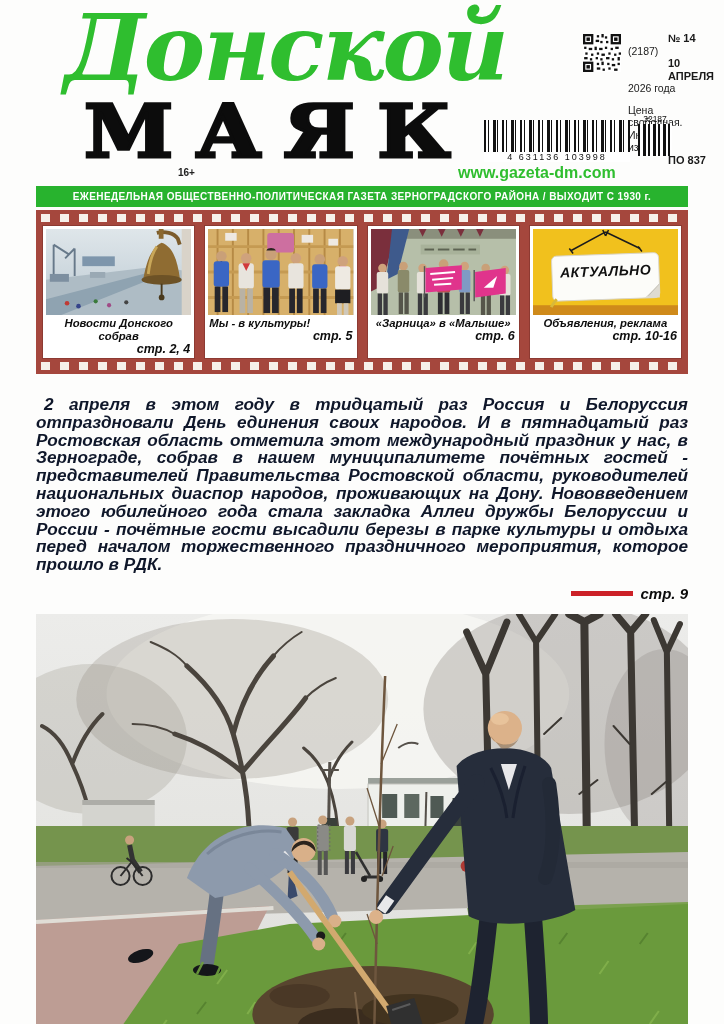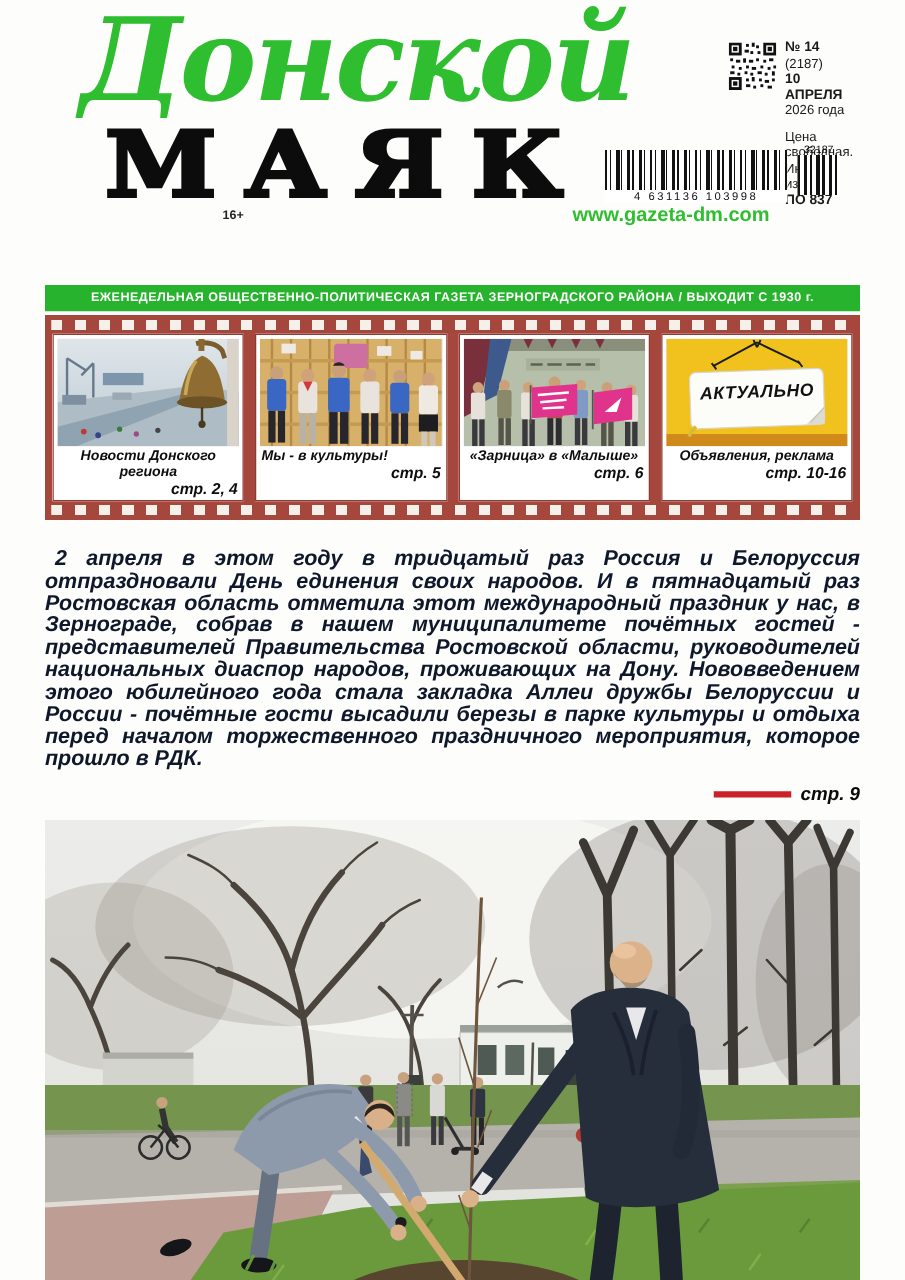--- a/index.html
+++ b/index.html
@@ -1,31 +1,31 @@
 <!DOCTYPE html>
 <html><head>
 <meta charset="utf-8">
 <style>
   html,body{margin:0;padding:0;background:#888;}
   .page{position:relative;width:724px;height:1024px;background:#fdfdfc;margin:0 auto;overflow:hidden;
         font-family:"Liberation Sans",sans-serif;color:#111;}
   .content{position:absolute;left:36px;top:0;width:652px;}
 
   
-  .header{position:relative;height:228px;}
+  .header{position:relative;height:186px;}
   .title-script{position:absolute;left:28px;top:2px;font-family:"DejaVu Serif",serif;
      font-style:italic;font-weight:bold;font-size:92px;line-height:1;color:#2fbe2f;letter-spacing:-2px;}
   .title-caps{position:absolute;left:48px;top:96px;font-family:"DejaVu Serif",serif;font-weight:bold;
      font-size:72px;line-height:1;color:#0c0c0c;letter-spacing:20px;-webkit-text-stroke:3px #0c0c0c;
      transform:scaleX(1.12);transform-origin:left;}
   .age{position:absolute;left:142px;top:167px;font-size:10px;font-weight:bold;color:#222;}
   .site{position:absolute;left:422px;top:164px;font-size:16px;font-weight:bold;color:#2fbe2f;}
   .qr{position:absolute;left:547px;top:34px;width:38px;height:38px;}
   .issue{position:absolute;left:592px;top:32px;font-size:10.5px;line-height:12.5px;color:#1a1a1a;}
-  .issue .b{font-weight:bold;font-size:11px;}
+  .issue .b{font-weight:bold;font-size:11px;margin-left:40px;}
   .issue .gap{height:9px;}
   .barcode{position:absolute;left:448px;top:112px;width:200px;height:56px;}
   .bars{position:absolute;left:0;top:8px;width:146px;height:36px;
      background:repeating-linear-gradient(90deg,#121212 0 2px,#fff 2px 4px,#121212 4px 5px,#fff 5px 9px,
      #121212 9px 12px,#fff 12px 13px,#121212 13px 14px,#fff 14px 18px);}
   .bars2{position:absolute;left:154px;top:12px;width:34px;height:32px;
      background:repeating-linear-gradient(90deg,#121212 0 2px,#fff 2px 5px,#121212 5px 8px,#fff 8px 10px);}
   .ean{position:absolute;left:0;top:40px;width:146px;text-align:center;font-size:9px;letter-spacing:2px;color:#111;background:#fff;}
   .addon{position:absolute;left:154px;top:2px;width:34px;text-align:center;font-size:8.5px;color:#111;}
 
@@ -187,21 +187,21 @@
                 <rect x="118" y="0" width="5" height="10" fill="#8a6830"></rect>
                 <path d="M121,14 C108,20 104,40 102,50 L140,50 C138,36 134,18 121,14 Z" fill="#8f6c32"></path>
                 <path d="M116,18 C110,26 108,38 107,46" stroke="#c9a759" stroke-width="3" fill="none"></path>
                 <ellipse cx="121" cy="52" rx="21" ry="5" fill="#6d5226"></ellipse>
                 <line x1="121" y1="56" x2="121" y2="68" stroke="#4a3a1d" stroke-width="2"></line>
                 <circle cx="121" cy="70" r="3" fill="#4a3a1d"></circle>
               </g>
             </svg>
           </div>
           <div class="cap">
-            <div class="t">Новости Донского региона</div>
+            <div class="t">Новости Донского собрав</div>
             <div class="p">стр. 2, 4</div>
           </div>
         </div>
 
         <div class="card">
           <div class="thumb">
             <svg viewBox="0 0 152 88" preserveAspectRatio="none">
               <rect width="152" height="88" fill="#d7b06a"></rect>
               <g stroke="#b68a45" stroke-width="2">
                 <line x1="10" y1="0" x2="10" y2="88"></line>

